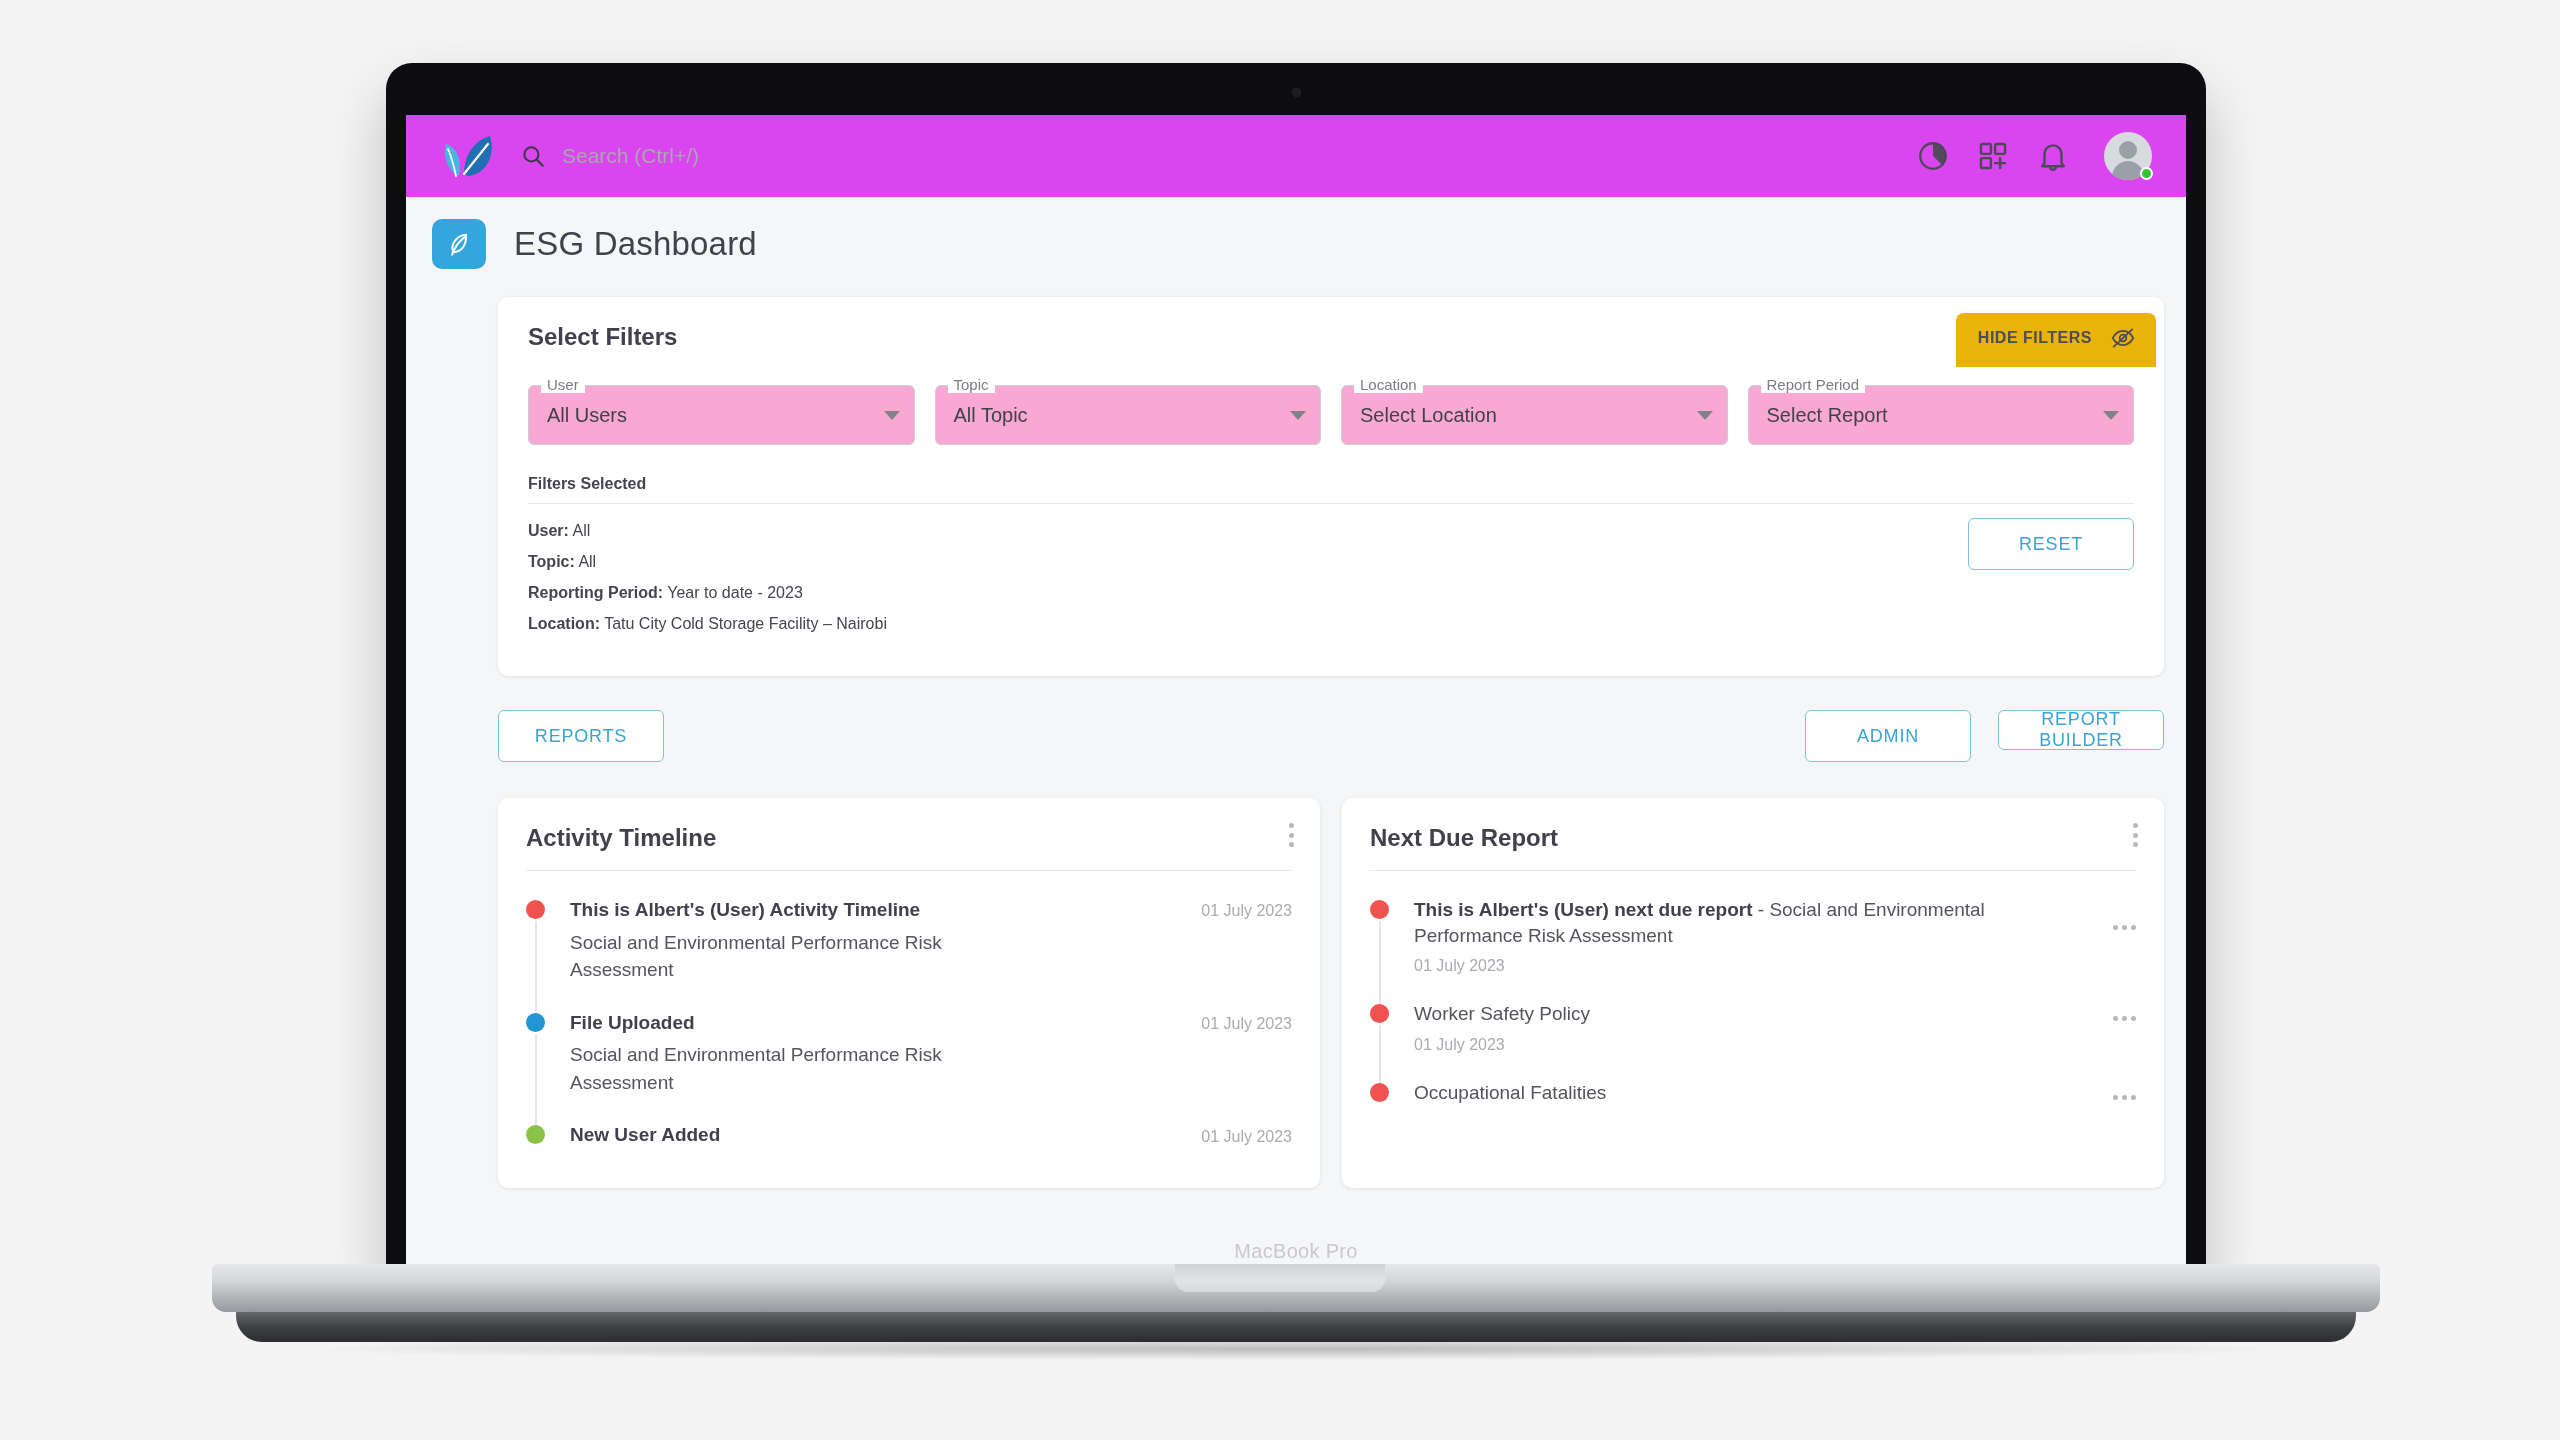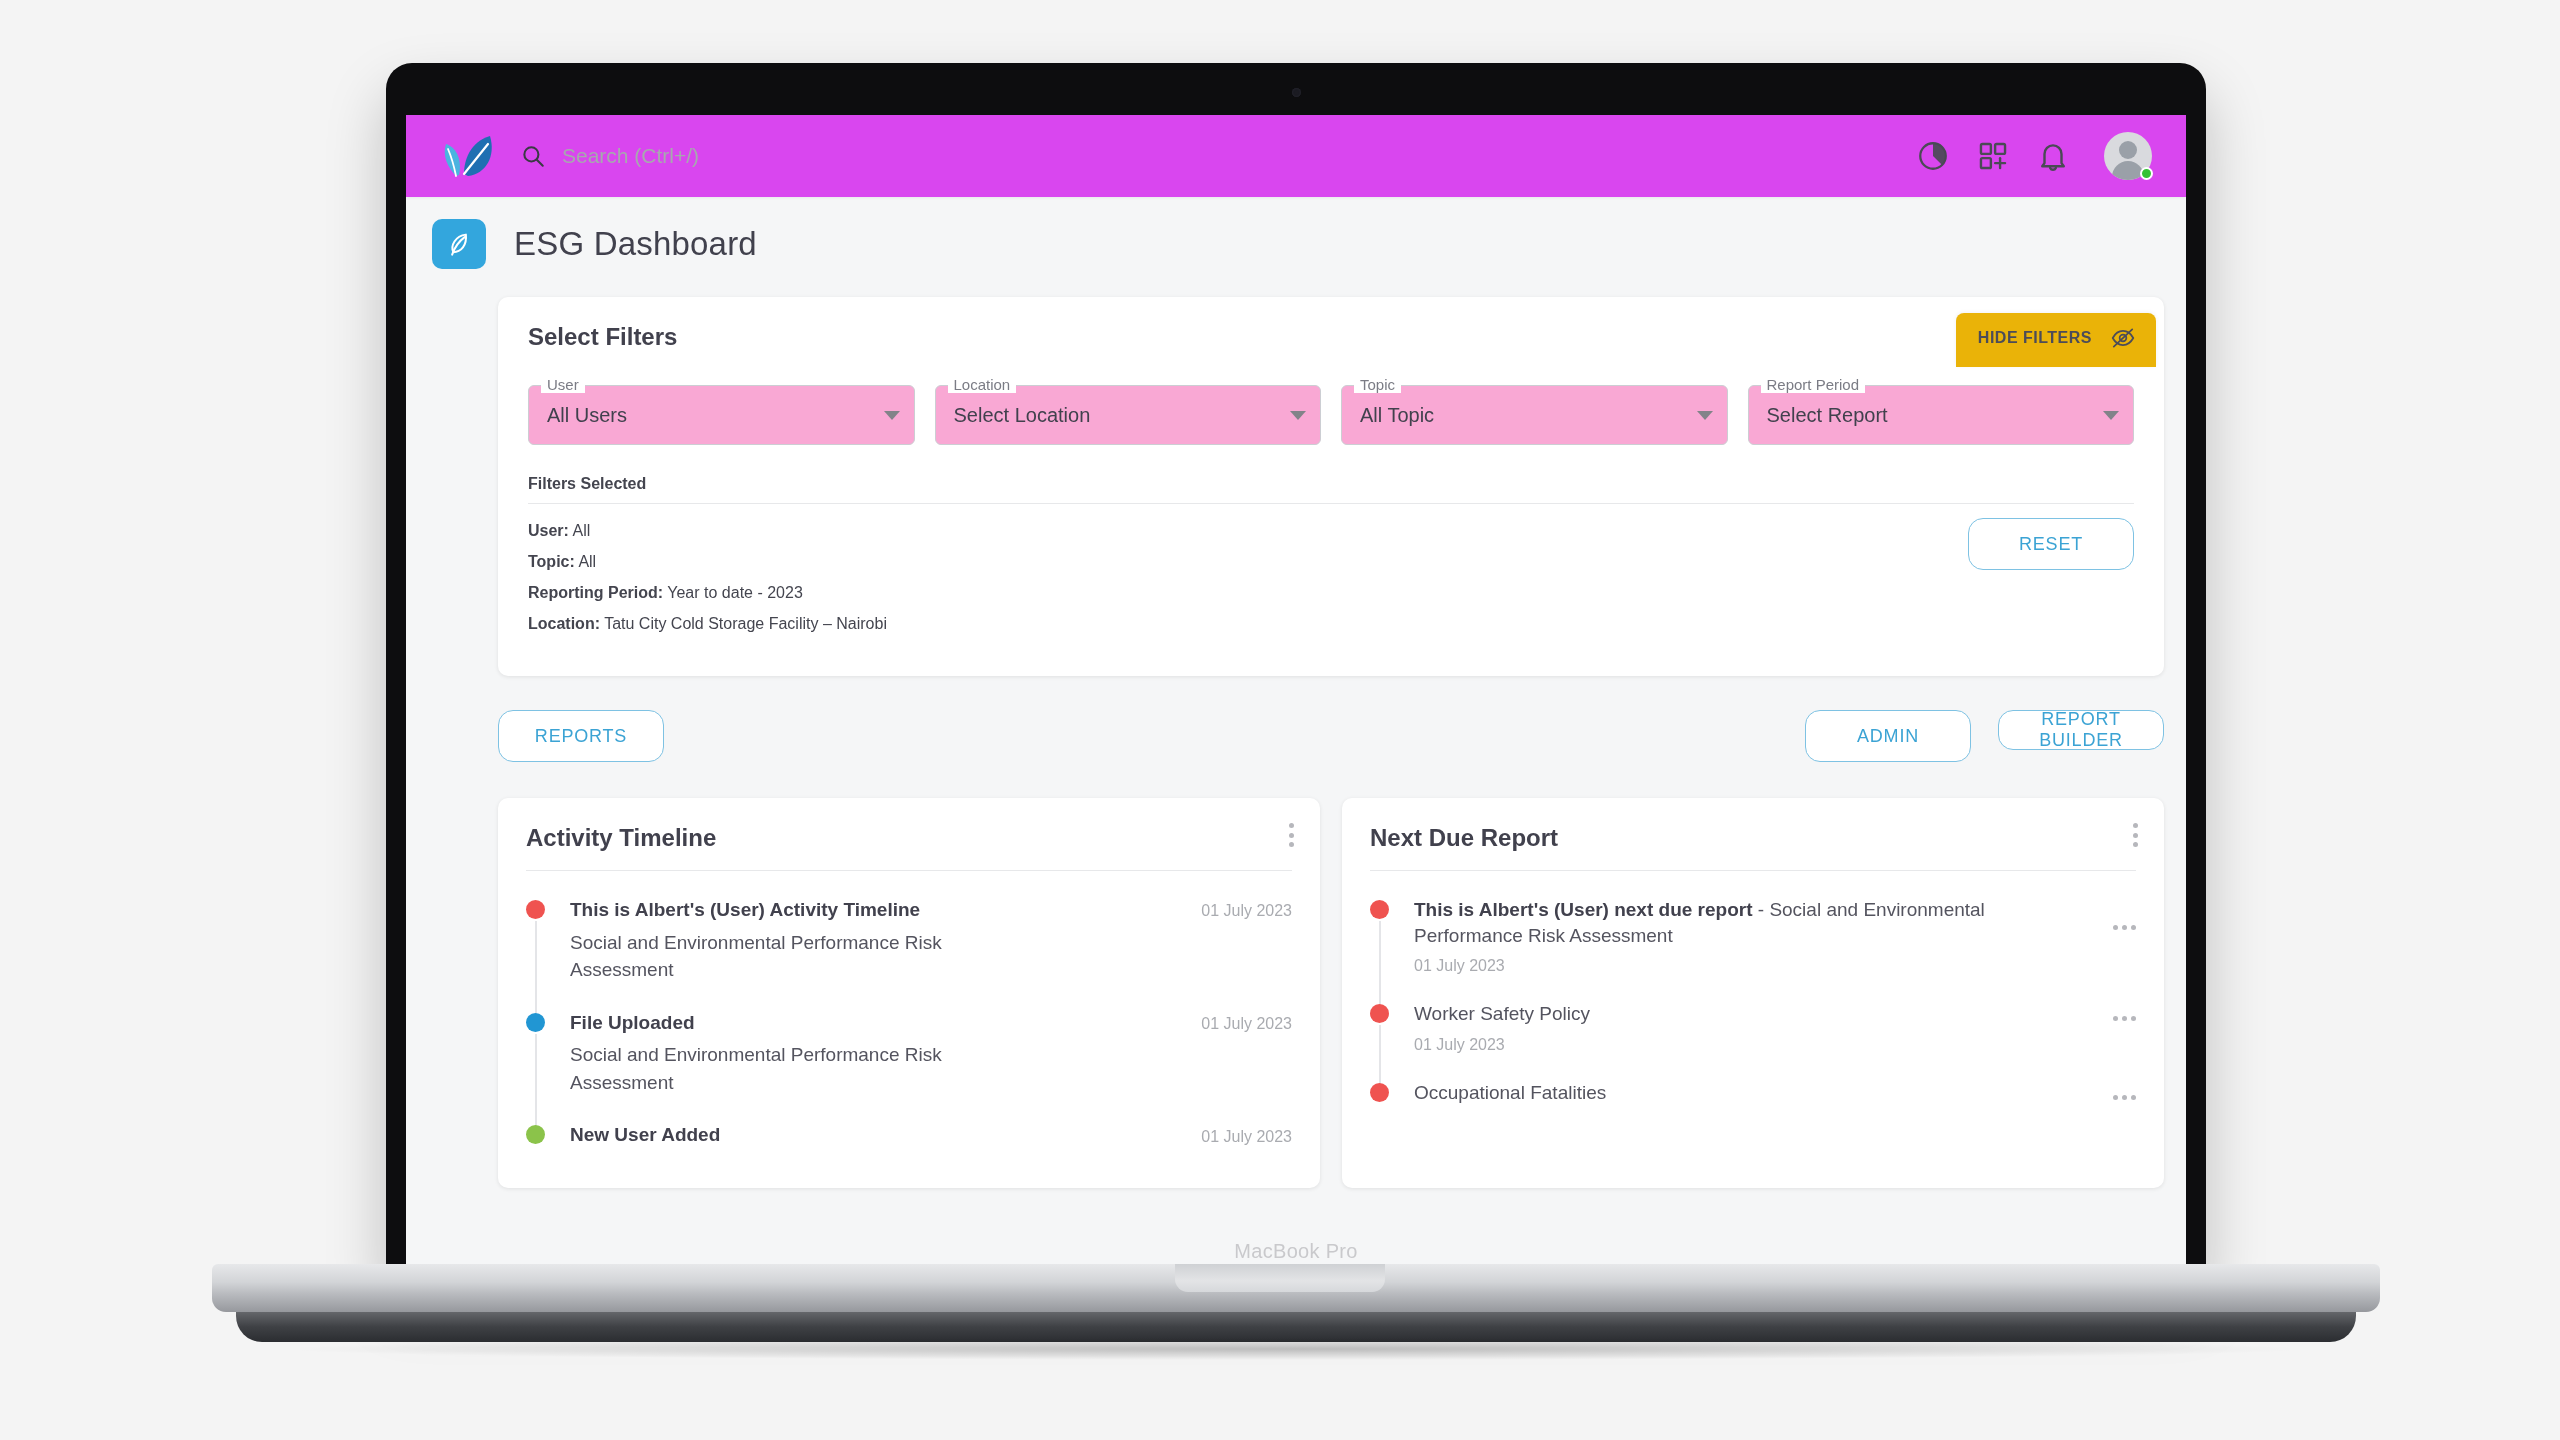--- a/index.html
+++ b/index.html
@@ -167,21 +167,21 @@
 
   .filters-selected-label {
     margin-top: 30px; font-size: 16px; font-weight: bold; color: #44454f;
     padding-bottom: 10px; border-bottom: 1px solid #e7e8ea;
   }
   .sel-list { margin-top: 18px; }
   .sel-line { font-size: 16px; color: #44454f; margin-bottom: 13px; }
   .sel-line b { font-weight: bold; }
   .sel-body { display: flex; align-items: flex-start; justify-content: space-between; }
   .btn-outline {
-    border: 1px solid #7ec2e3; border-radius: 15px; background: #fff;
+    border: 1px solid #7ec2e3; border-radius: 6px; background: #fff;
     color: #3ba3d4; font-size: 18px; letter-spacing: .8px;
     font-family: "Liberation Sans", sans-serif;
     cursor: pointer; display: flex; align-items: center; justify-content: center;
   }
   #reset-button { width: 166px; height: 52px; margin-top: 14px; flex: 0 0 auto; }
 
   .action-row { display: flex; align-items: center; justify-content: space-between; margin-top: 34px; }
   .action-right { display: flex; gap: 27px; }
   #reports-button { width: 166px; height: 52px; }
   #admin-button { width: 166px; height: 52px; }
@@ -296,30 +296,30 @@
 
             <div class="filter-row">
               <div class="mui-field">
                 <span class="mui-legend">User</span>
                 <div class="mui-control">
                   <span class="mui-value">All Users</span>
                   <span class="caret"></span>
                 </div>
               </div>
               <div class="mui-field">
+                <span class="mui-legend">Topic</span>
+                <div class="mui-control">
+                  <span class="mui-value">All Topic</span>
+                  <span class="caret"></span>
+                </div>
+              </div>
+              <div class="mui-field">
                 <span class="mui-legend">Location</span>
                 <div class="mui-control">
                   <span class="mui-value">Select Location</span>
-                  <span class="caret"></span>
-                </div>
-              </div>
-              <div class="mui-field">
-                <span class="mui-legend">Topic</span>
-                <div class="mui-control">
-                  <span class="mui-value">All Topic</span>
                   <span class="caret"></span>
                 </div>
               </div>
               <div class="mui-field">
                 <span class="mui-legend">Report Period</span>
                 <div class="mui-control">
                   <span class="mui-value">Select Report</span>
                   <span class="caret"></span>
                 </div>
               </div>

